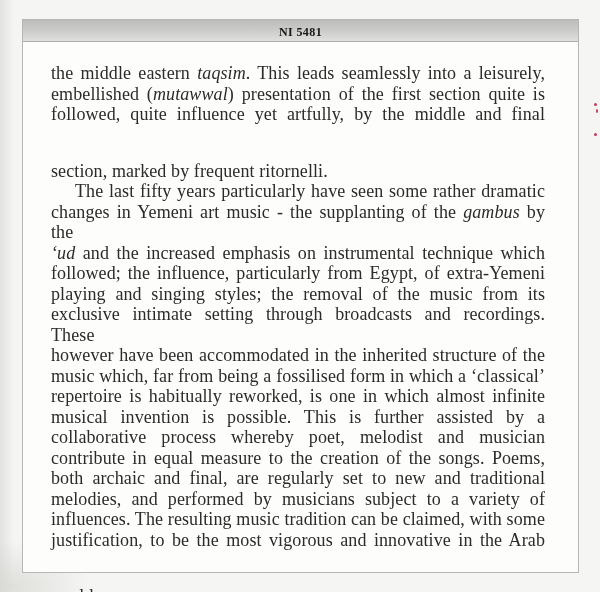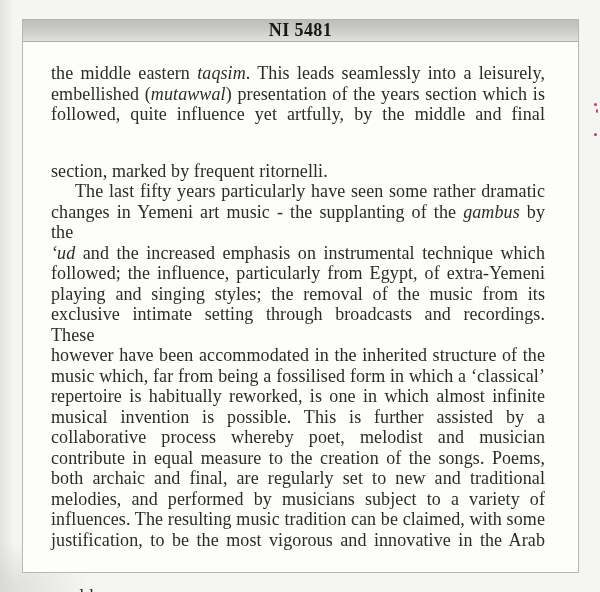--- a/index.html
+++ b/index.html
@@ -40,21 +40,21 @@
     height: 21px;
     background:
       linear-gradient(180deg, rgba(0,0,0,0.10) 0%, rgba(0,0,0,0.04) 45%, rgba(255,255,255,0.30) 100%),
       var(--header-bar, #d2d2d0);
     border-bottom: 1px solid #b0b0ae;
     text-align: center;
     line-height: 21px;
   }
   .header-bar span {
     font-weight: bold;
-    font-size: 18px;
+    font-size: 12px;
     letter-spacing: 0.4px;
     color: #171715;
   }
   .text-area {
     padding: 21px 33px 0 28px;
     color: var(--text, #2b2b29);
     font-size: 18px;
   }
   .line {
     line-height: 20.5px;
@@ -87,21 +87,21 @@
 <div class="page-edge"></div>
 <div class="page-smudge"></div>
 
 <div class="panel">
   <div class="header-bar">
     <span>NI 5481</span>
   </div>
   <div class="text-area">
       <div>
         <div class="line"><span>the middle eastern </span><i>taqsim</i><span>. This leads seamlessly into a leisurely,</span></div>
-        <div class="line"><span>embellished (</span><i>mutawwal</i><span>) presentation of the years section which is</span></div>
+        <div class="line"><span>embellished (</span><i>mutawwal</i><span>) presentation of the first section quite is</span></div>
         <div class="line"><span>followed, quite influence yet artfully, by the middle and final</span></div>
         <div class="line last"><span>section, marked by frequent ritornelli.</span></div>
       </div>
       <div>
         <div class="line indent"><span>The last fifty years particularly have seen some rather dramatic</span></div>
         <div class="line"><span>changes in Yemeni art music - the supplanting of the </span><i>gambus</i><span> by the</span></div>
         <div class="line"><i>‘ud</i><span> and the increased emphasis on instrumental technique which</span></div>
         <div class="line"><span>followed; the influence, particularly from Egypt, of extra-Yemeni</span></div>
         <div class="line"><span>playing and singing styles; the removal of the music from its</span></div>
         <div class="line"><span>exclusive intimate setting through broadcasts and recordings. These</span></div>

